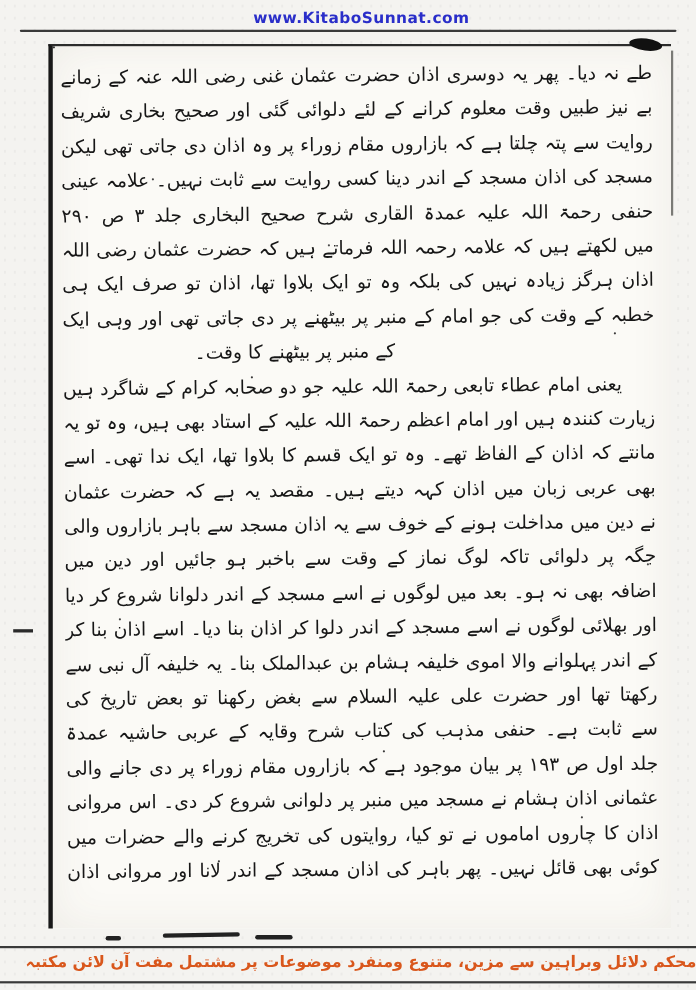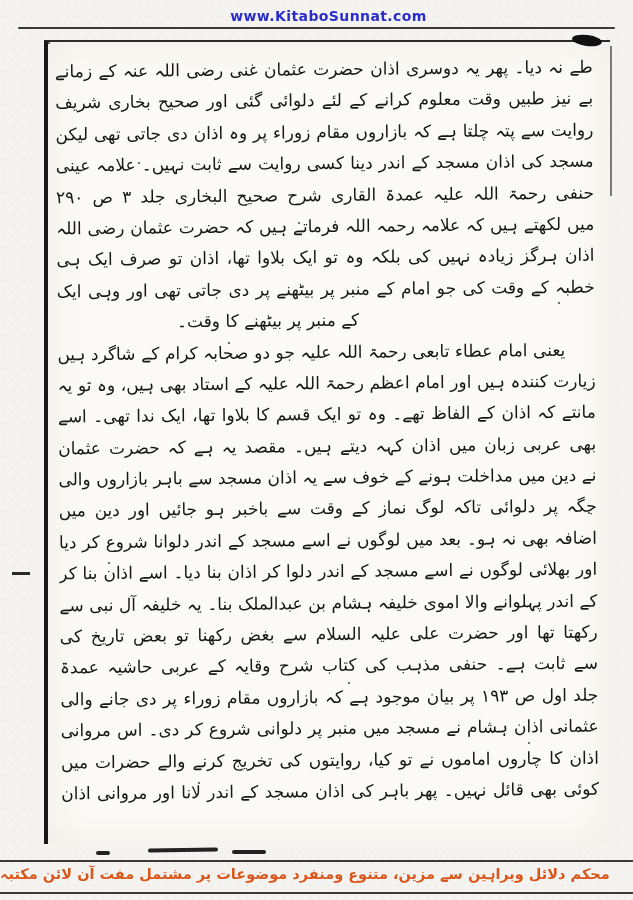--- a/index.html
+++ b/index.html
@@ -57,21 +57,21 @@
     box-shadow:90px 120px #444,180px 300px #3a3a3a,420px 90px #444,510px 260px #3c3c3c,
       60px 520px #444,300px 640px #3a3a3a,480px 700px #444,150px 740px #3c3c3c,
       540px 470px #484848,250px 180px #4a4a4a,380px 560px #444,40px 340px #4a4a4a;}
 
   
   .footer-rule{position:absolute;left:0;width:633px;height:2px;background:#3a3a3a;}
   .footer-rule.top{top:860px;}
   .footer-rule.bottom{top:892px;}
   .footer-text{
     position:absolute;top:866px;left:0;width:100%;
-    direction:rtl;text-align:left;
+    direction:rtl;text-align:right;
     font-size:14.5px;font-weight:bold;
     color:var(--footer-color,#d9571c);
   }
 </style>
 </head>
 <body>
 
 <div class="page">
 
   <header class="site-header">

